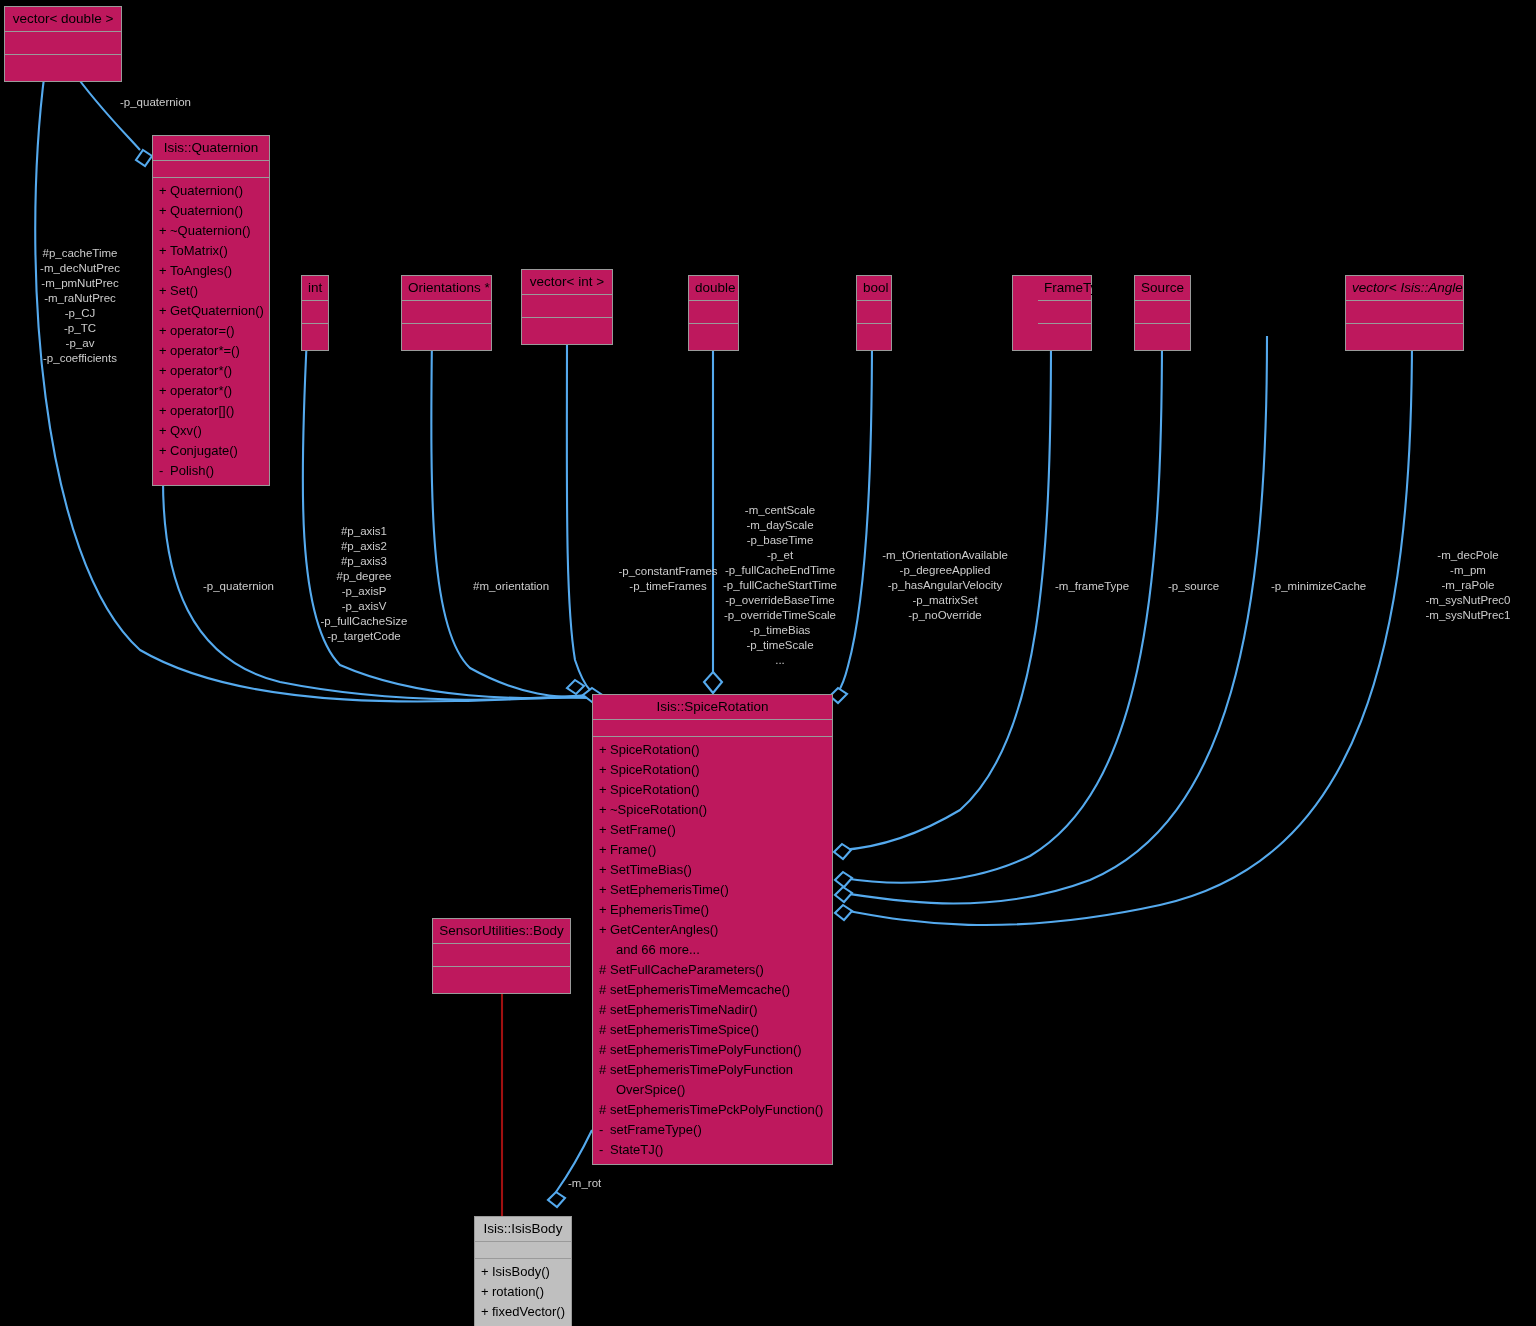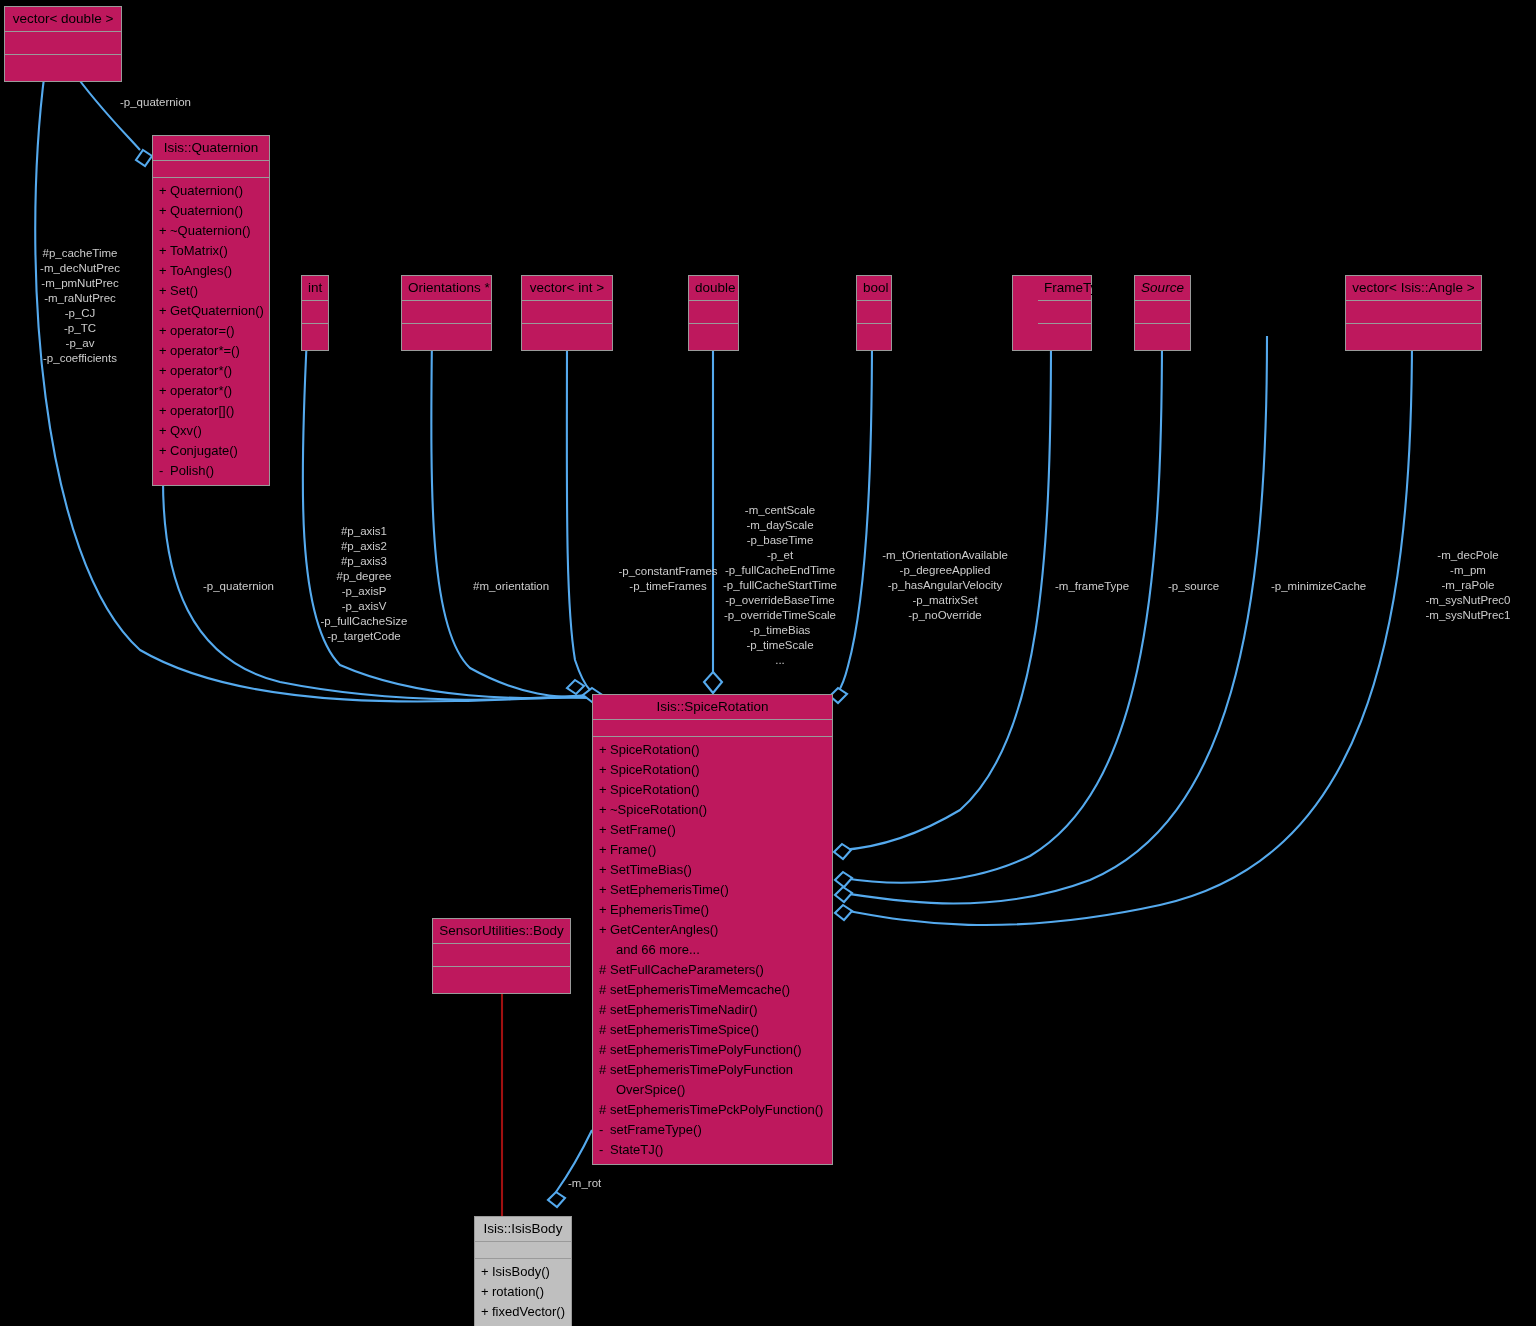--- a/index.html
+++ b/index.html
@@ -164,21 +164,21 @@
     <div class="uml-attrs"></div>
     <div class="uml-ops"></div>
   </div>
 
   <div class="uml-box empty-box" style="left:401px; top:275px; width:91px;">
     <div class="uml-title">Orientations *</div>
     <div class="uml-attrs"></div>
     <div class="uml-ops"></div>
   </div>
 
-  <div class="uml-box empty-box" style="left:521px; top:275px; width:92px;">
+  <div class="uml-box empty-box" style="left:521px; top:269px; width:92px;">
     <div class="uml-title">vector&lt; int &gt;</div>
     <div class="uml-attrs"></div>
     <div class="uml-ops"></div>
   </div>
 
   <div class="uml-box empty-box" style="left:688px; top:275px; width:51px;">
     <div class="uml-title">double</div>
     <div class="uml-attrs"></div>
     <div class="uml-ops"></div>
   </div>
@@ -188,28 +188,28 @@
     <div class="uml-attrs"></div>
     <div class="uml-ops"></div>
   </div>
 
   <div class="uml-box empty-box" style="left:1012px; top:275px; width:80px;padding-left:25px;">
     <div class="uml-title">FrameType</div>
     <div class="uml-attrs"></div>
     <div class="uml-ops"></div>
   </div>
 
-  <div class="uml-box empty-box" style="left:1134px; top:275px; width:57px;font-style:italic;">
+  <div class="uml-box empty-box" style="left:1134px; top:275px; width:57px;">
     <div class="uml-title">Source</div>
     <div class="uml-attrs"></div>
     <div class="uml-ops"></div>
   </div>
 
 
-  <div class="uml-box empty-box" style="left:1345px; top:275px; width:137px;">
+  <div class="uml-box empty-box" style="left:1345px; top:275px; width:119px;font-style:italic;">
     <div class="uml-title">vector&lt; Isis::Angle &gt;</div>
     <div class="uml-attrs"></div>
     <div class="uml-ops"></div>
   </div>
 
   <div class="uml-box" style="left:592px; top:694px; width:241px;">
     <div class="uml-title">Isis::SpiceRotation</div>
     <div class="uml-attrs"></div>
     <div class="uml-ops">
         <div class="row"><span class="vis">+</span><span>SpiceRotation()</span></div>

